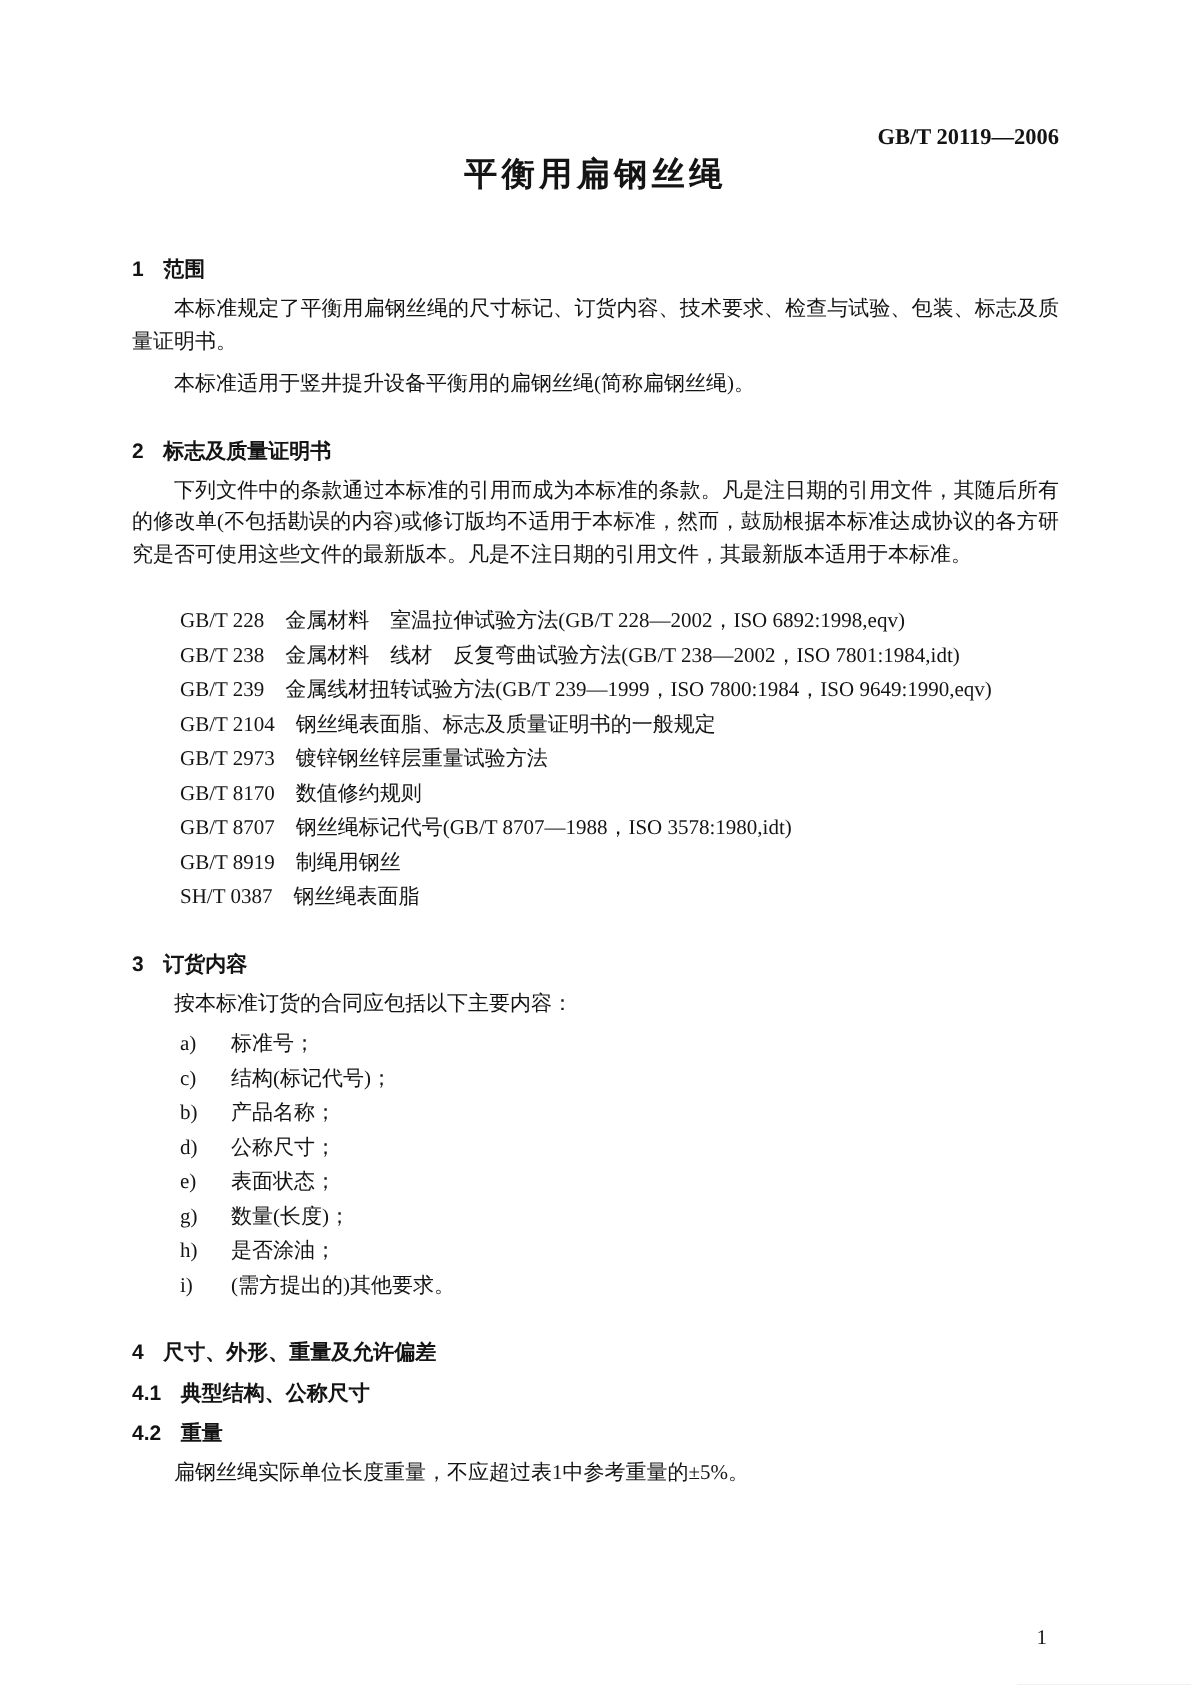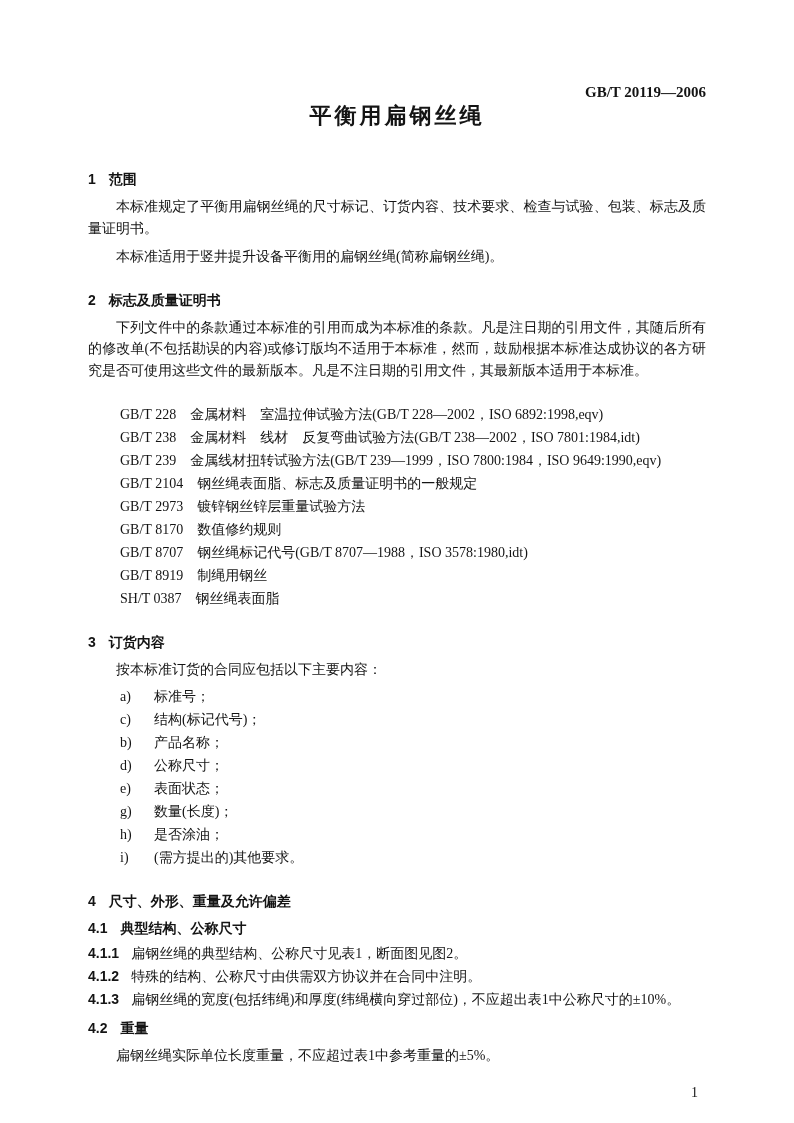--- a/index.html
+++ b/index.html
@@ -175,34 +175,20 @@
       </div>
   </section>
 
   <section>
     <div class="sec-heading">
       <span class="sec-num">4</span><span>尺寸、外形、重量及允许偏差</span>
     </div>
     <div class="sub-heading">
       <span class="sec-num">4.1</span><span>典型结构、公称尺寸</span>
     </div>
-    <div class="clause-list">
-
-        <div class="clause-item">
-          <span class="clause-num">4.1.1</span><span>扁钢丝绳的典型结构、公称尺寸见表1，断面图见图2。</span>
-        </div>
-
-        <div class="clause-item">
-          <span class="clause-num">4.1.2</span><span>特殊的结构、公称尺寸由供需双方协议并在合同中注明。</span>
-        </div>
-
-        <div class="clause-item">
-          <span class="clause-num">4.1.3</span><span>扁钢丝绳的宽度(包括纬绳)和厚度(纬绳横向穿过部位)，不应超出表1中公称尺寸的±10%。</span>
-        </div>
-      </div>
     <div class="sub-heading">
       <span class="sec-num">4.2</span><span>重量</span>
     </div>
     <p class="body indent">扁钢丝绳实际单位长度重量，不应超过表1中参考重量的±5%。</p>
   </section>
 
   <div class="page-number">1</div>
 
 </div>
 

